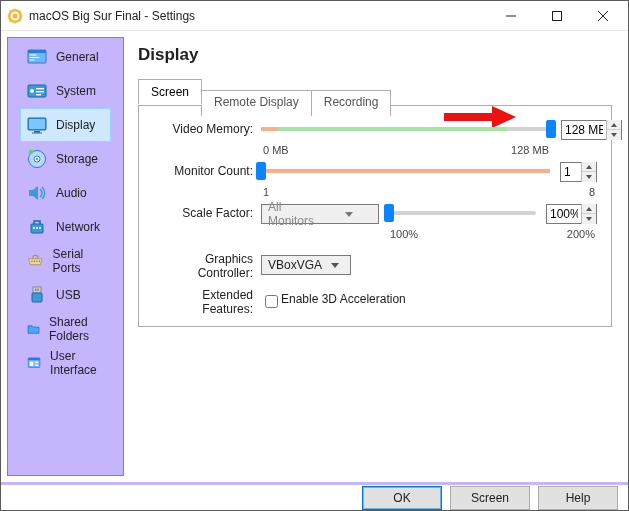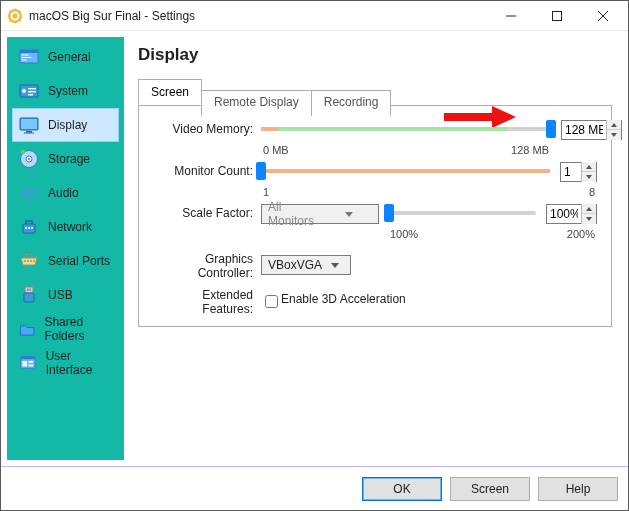--- a/index.html
+++ b/index.html
@@ -38,24 +38,24 @@
     flex: 1;
     display: flex;
     gap: 0;
     padding: 6px;
     min-height:0;
   }
   
   .sidebar {
     width: 117px;
     border: 1px solid #828790;
-    background: #14b8a6;
+    background: #c4b5fd;
     overflow: hidden;
     display:flex; flex-direction:column;
-    padding:2px 4px;
+    padding:2px 12px;
   }
   .side-item {
     display:flex; align-items:center;
     height:34px; padding:0 6px; gap:8px;
     cursor: default;
   }
   .side-item.selected { background:#cde8ff; outline:1px solid #99d1ff; outline-offset:-1px;}
   .side-icon { width:22px; height:22px; display:flex; align-items:center; justify-content:center; }
   .side-label { font-size:12px; }
   
@@ -128,21 +128,21 @@
     display:inline-flex; align-items:center; border:1px solid #7a7a7a; background:#f0f0f0;
     height:20px; padding:0 2px 0 6px; 
   }
   .combo span { flex:1; }
   .combo .chev { width:14px; display:flex; align-items:center; justify-content:center; }
   .combo .chev svg { width:8px; height:5px; }
   
   .arrow-anno { position:absolute; pointer-events:none; }
   
   .footer {
-    height:44px; border-top:1px solid #c4b5fd; display:flex; align-items:center; justify-content:flex-end;
+    height:28px; border-top:3px solid #c4b5fd; display:flex; align-items:center; justify-content:flex-end;
     gap:8px; padding:0 10px;
   }
   .btn {
     width:80px; height:24px; display:flex; align-items:center; justify-content:center;
     background:#e1e1e1; border:1px solid #adadad; font-size:12px;
   }
   .btn.default { border:1px solid #0078d7; box-shadow: inset 0 0 0 1px #6db3e6; }
   
   .chk { display:flex; align-items:flex-start; }
   .chk input { width:13px; height:13px; }

